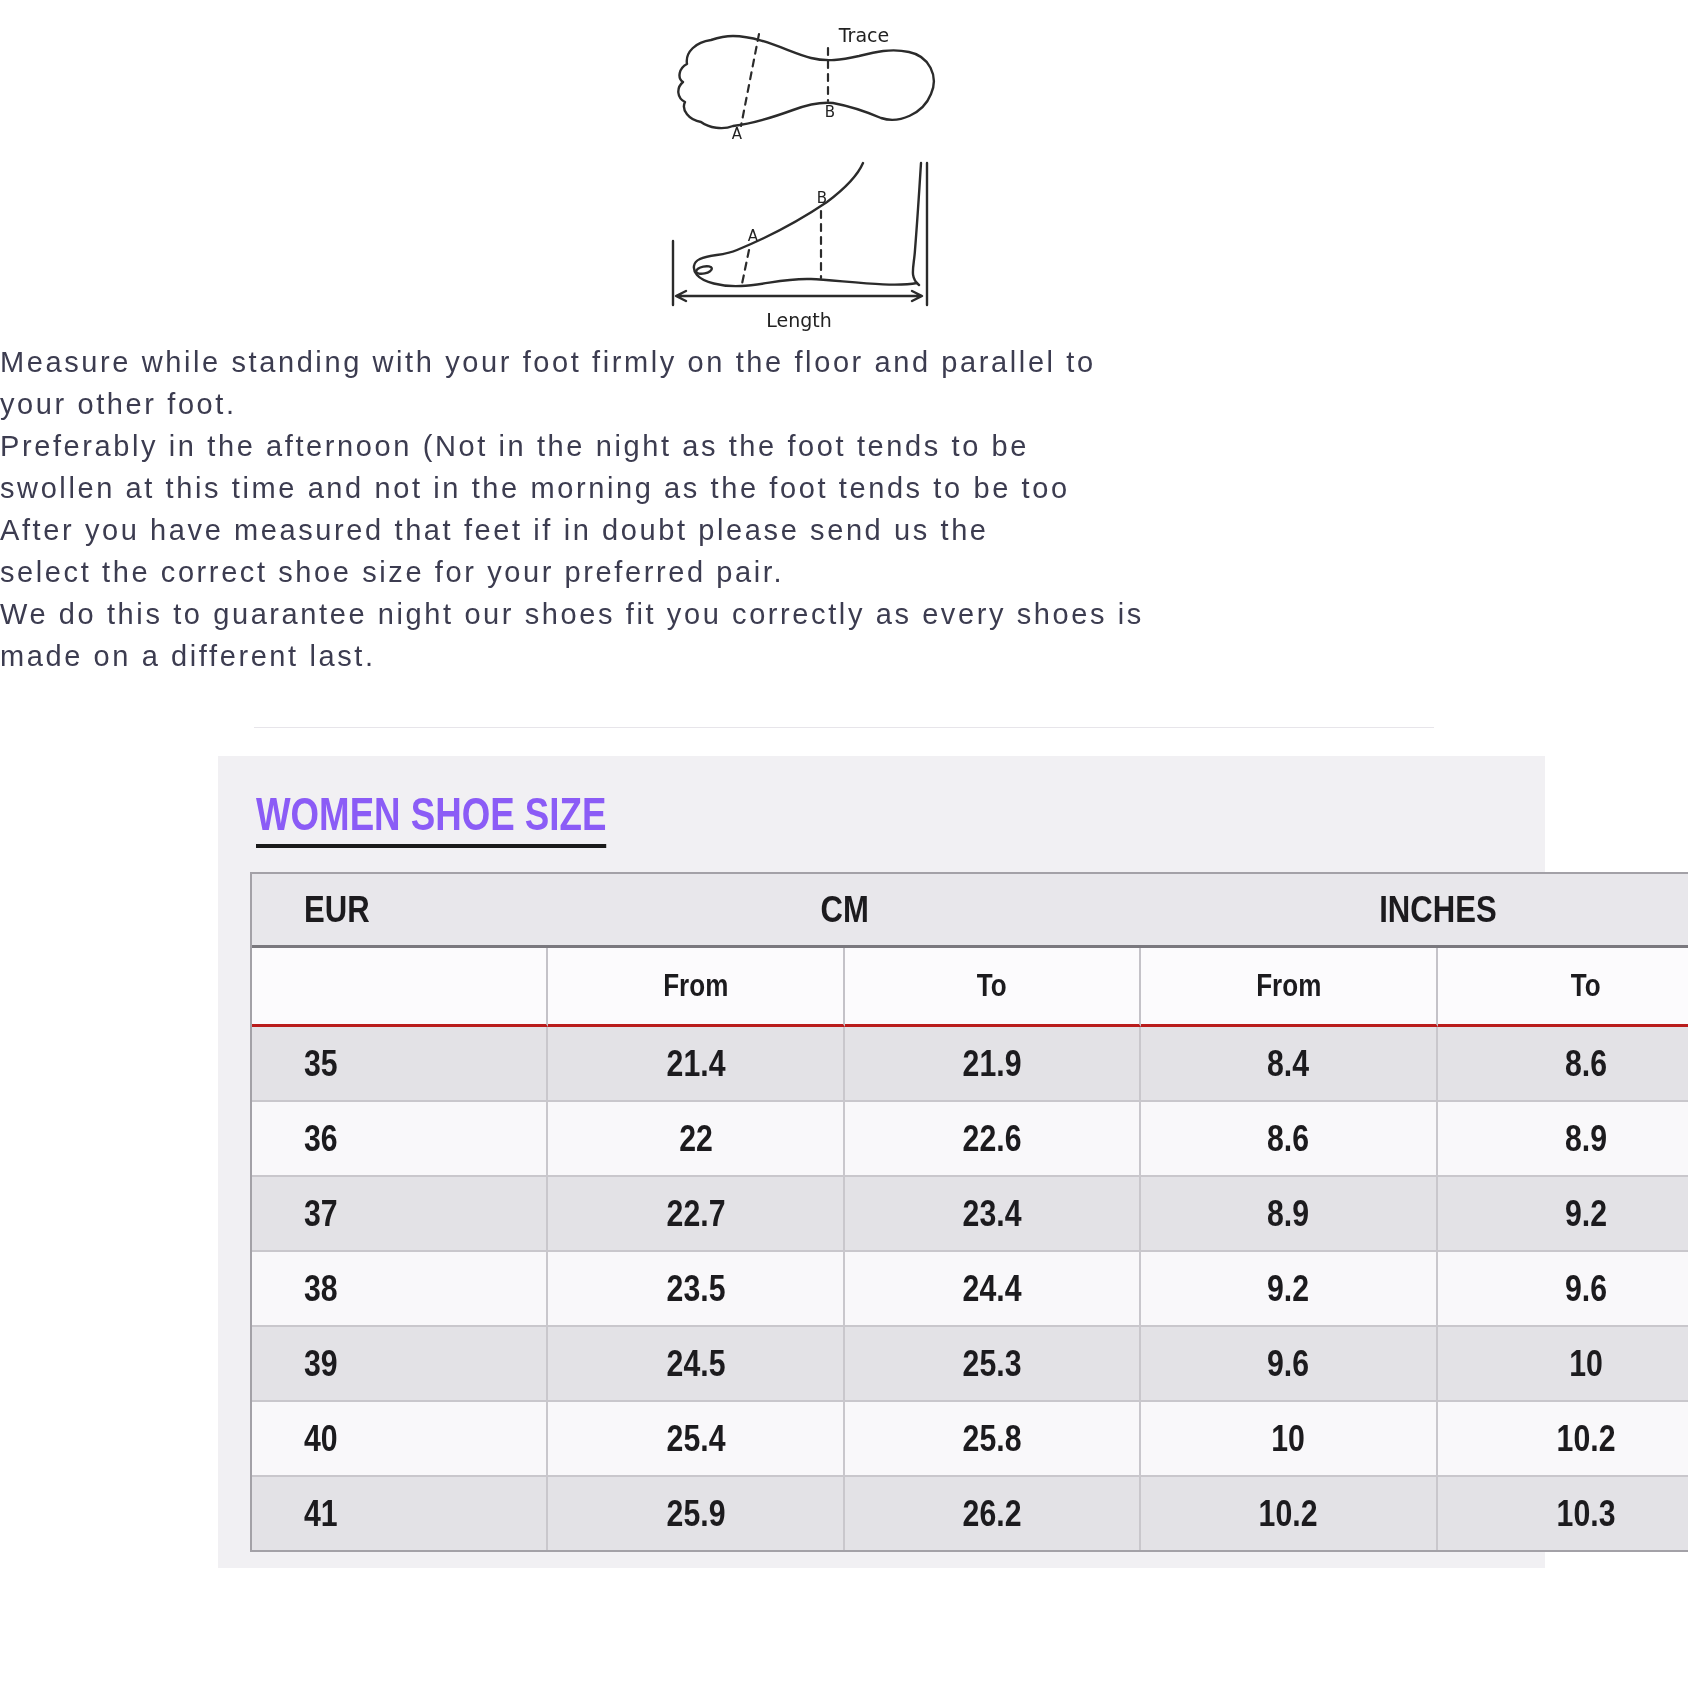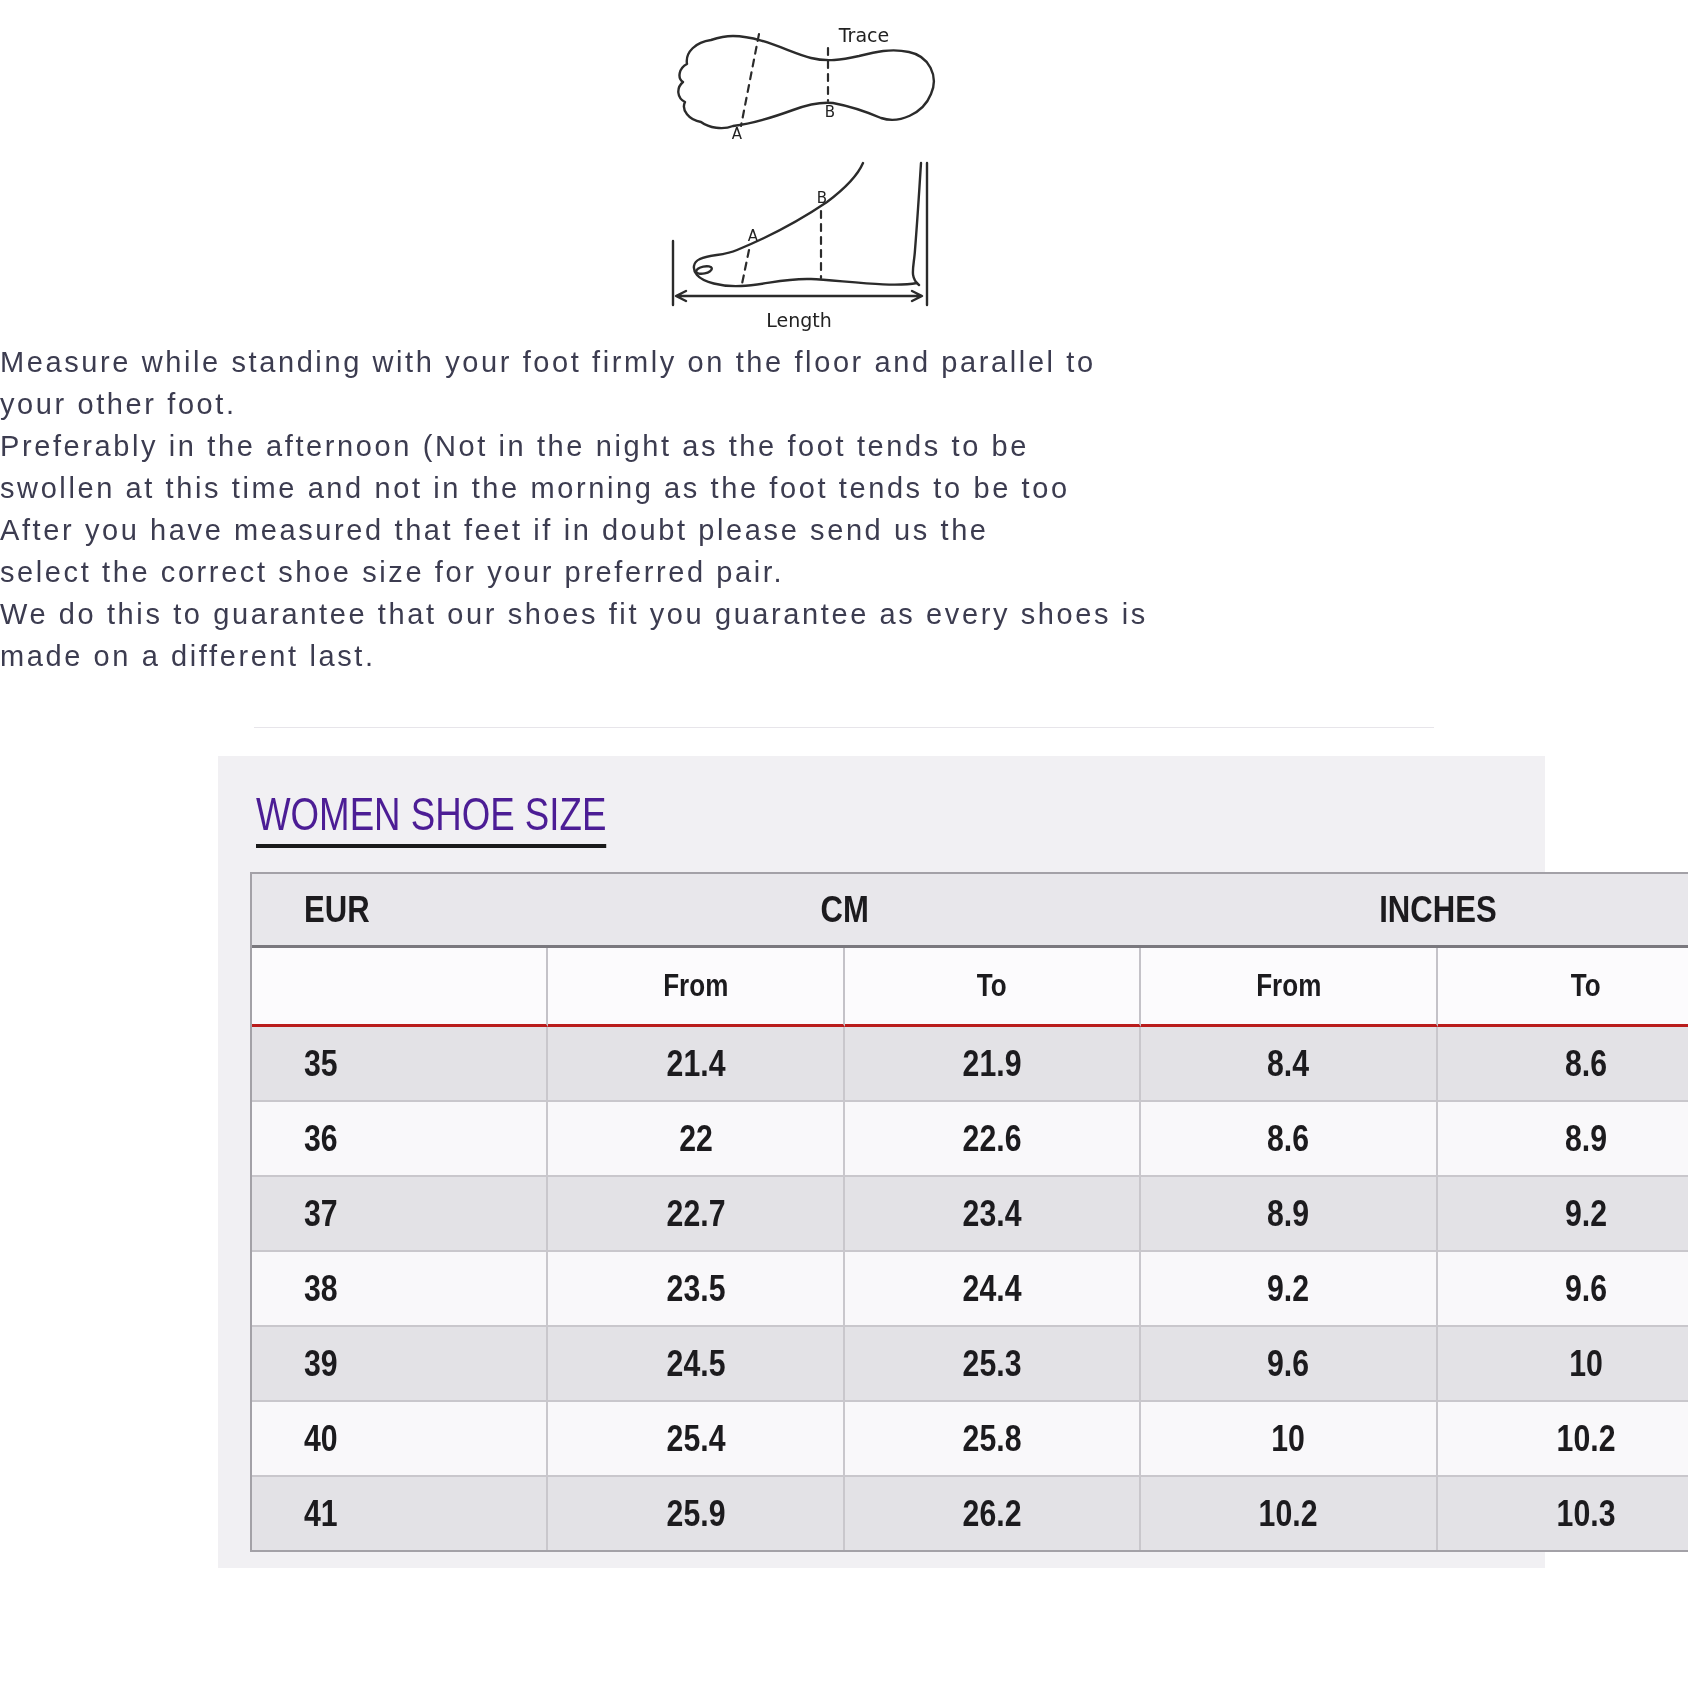--- a/index.html
+++ b/index.html
@@ -47,22 +47,22 @@
   
   .panel{
     margin:28px 0 0 218px;
     width:1327px;
     background:#f1f0f3;
     padding:30px 0 16px 0;
   }
   .chart-title{
     margin:0 12px 24px 38px;
     font-size:47px;
-    font-weight:normal;
-    color:#4c1d95;
+    font-weight:bold;
+    color:#8b5cf6;
     letter-spacing:0;
   }
   .chart-title .cnd{
     display:inline-block;
     transform:scaleX(0.78);
     transform-origin:left center;
     border-bottom:4px solid #1a1a1a;
     padding-bottom:3px;
   }
 
@@ -162,21 +162,21 @@
     </svg>
   </div>
 
   <div class="instructions">
     <div>Measure while standing with your foot firmly on the floor and parallel to</div>
     <div>your other foot.</div>
     <div>Preferably in the afternoon (Not in the night as the foot tends to be</div>
     <div>swollen at this time and not in the morning as the foot tends to be too</div>
     <div>After you have measured that feet if in doubt please send us the</div>
     <div>select the correct shoe size for your preferred pair.</div>
-    <div>We do this to guarantee that our shoes fit you guarantee as every shoes is</div>
+    <div>We do this to guarantee night our shoes fit you correctly as every shoes is</div>
     <div>made on a different last.</div>
   </div>
 
   <div class="soft-divider"></div>
 
   <section class="panel">
     <h2 class="chart-title"><span class="cnd">WOMEN SHOE SIZE</span></h2>
 
     <table class="size-table">
       <colgroup>

